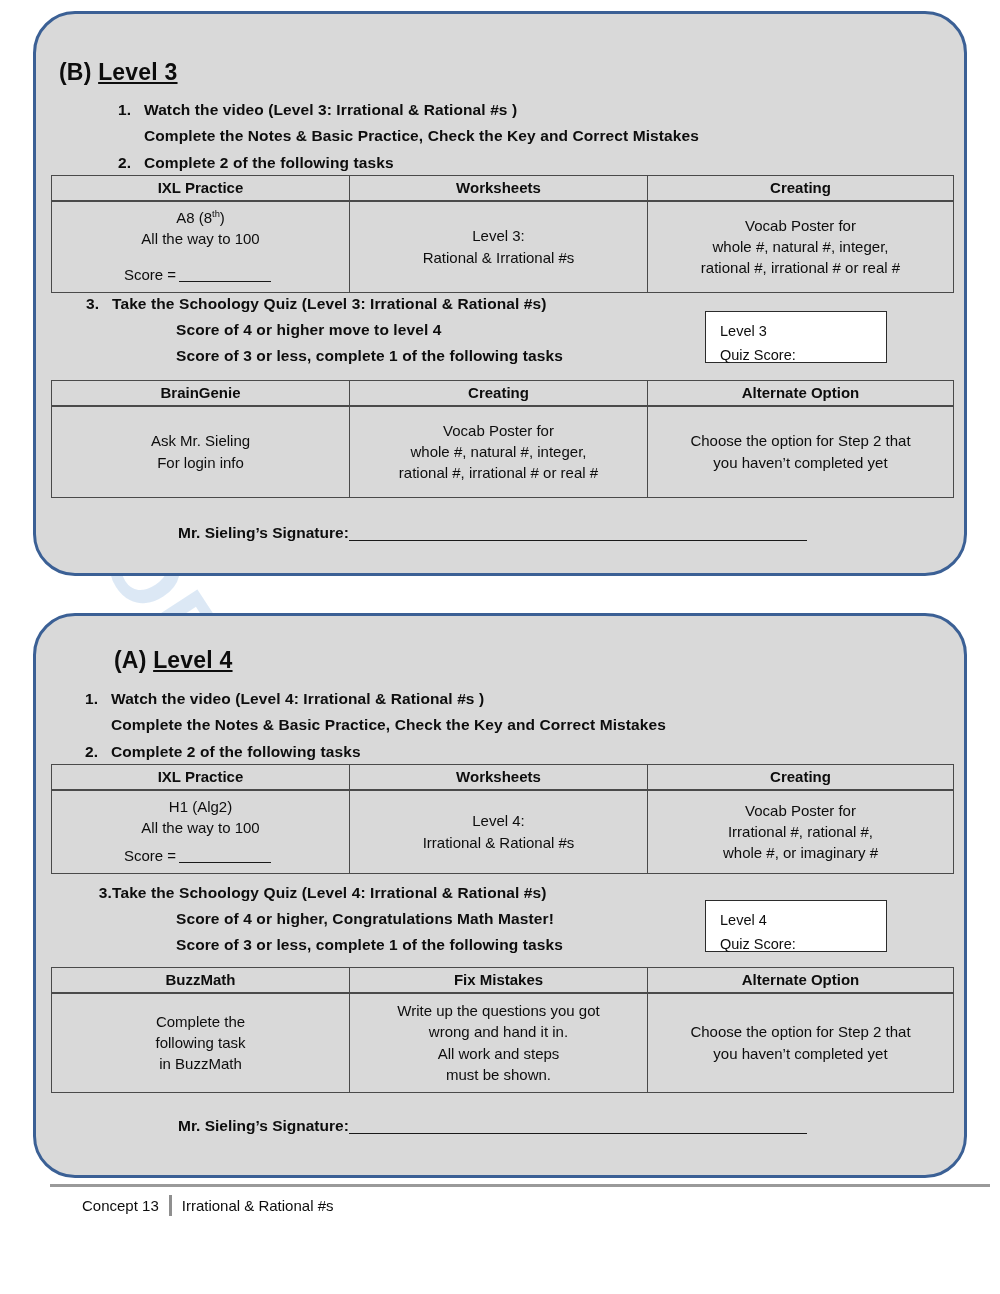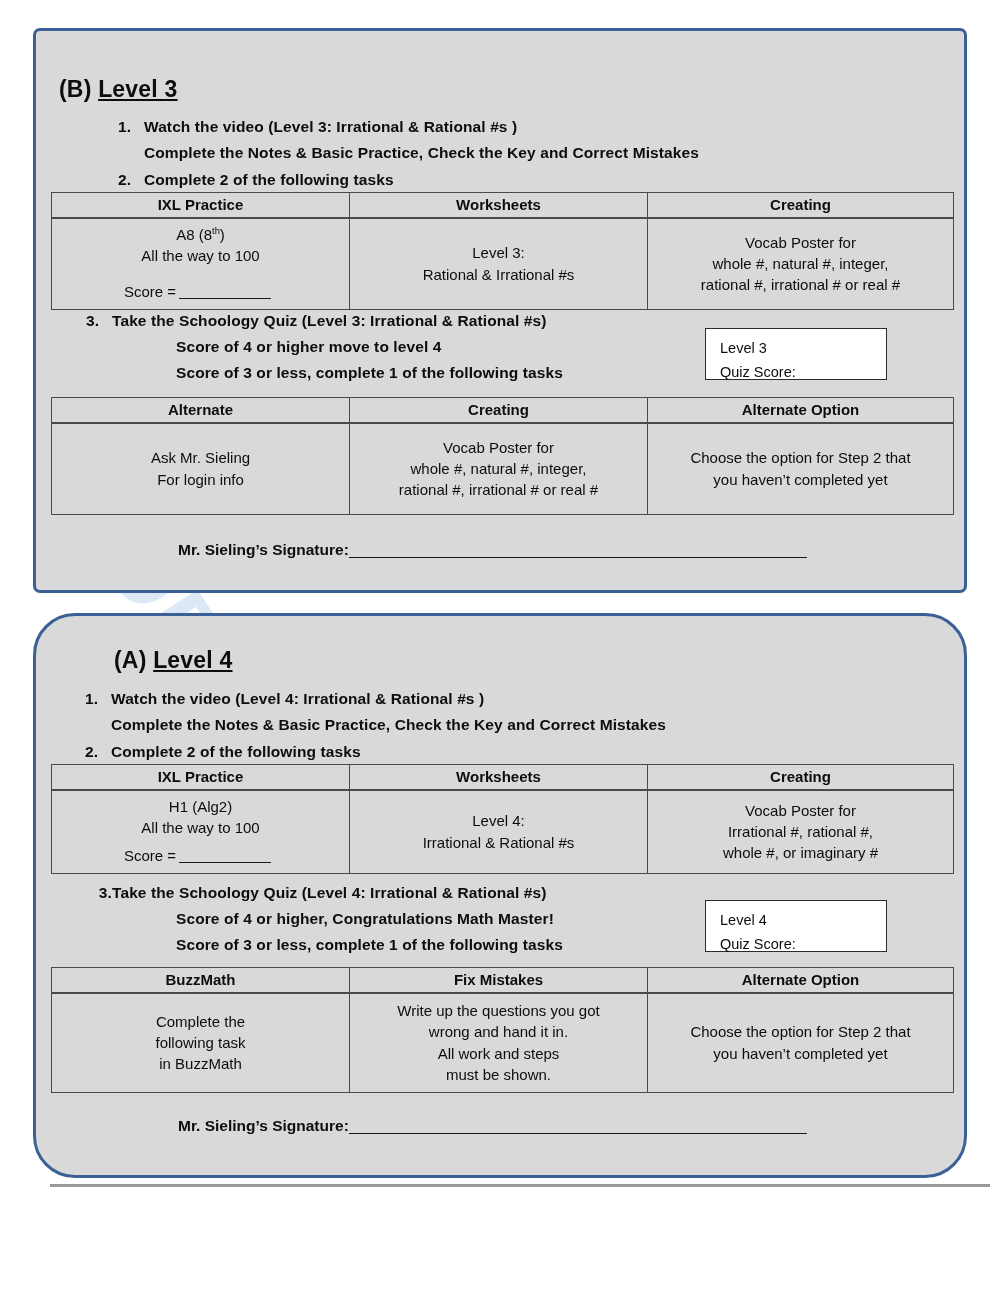--- a/index.html
+++ b/index.html
@@ -47,21 +47,21 @@
 
   
   .panel {
     position: absolute;
     background: #d9d9d9;
     border: 3px solid #3b6095;
     border-radius: 42px;
     box-sizing: border-box;
     z-index: 1;
   }
-  #panel-level3 { left: 33px;  top: 28px;  width: 934px; height: 565px; border-radius: 7px; }
+  #panel-level3 { left: 33px;  top: 11px;  width: 934px; height: 565px; }
   #panel-level4 { left: 33px;  top: 613px; width: 934px; height: 565px; }
 
   .panel-inner {
     position: relative;
     width: 100%;
     height: 100%;
   }
 
   
   .section-title {
@@ -272,21 +272,21 @@
     </div>
 
     <div class="quiz-box" style="left:669px; top:297px; width:182px; height:52px;">
       <div>Level 3</div>
       <div>Quiz Score:</div>
     </div>
 
     <table class="task-table" style="left:15px; top:366px; width:902px;">
       <tbody>
           <tr>
-        <th class="col-a">Alternate</th>
+        <th class="col-a">BrainGenie</th>
         <th class="col-b">Creating</th>
         <th class="col-c">Alternate Option</th>
       </tr>
       <tr>
         <td style="height:92px;">
           <div class="cell-lines">
             <div>Ask Mr. Sieling</div>
             <div>For login info</div>
           </div>
         </td>
@@ -419,13 +419,18 @@
 
     <div class="signature" style="left:142px; top:501px;">
       <span>Mr. Sieling’s Signature:</span><span class="sig-blank"></span>
     </div>
 
   </div>
 </div>
 
 <div id="footer">
   <div id="footer-rule"></div>
+  <div id="footer-text">
+    <span id="footer-concept">Concept 13</span>
+    <span id="footer-divider"></span>
+    <span id="footer-topic">Irrational &amp; Rational #s</span>
+  </div>
 </div>
 
 </body></html>

